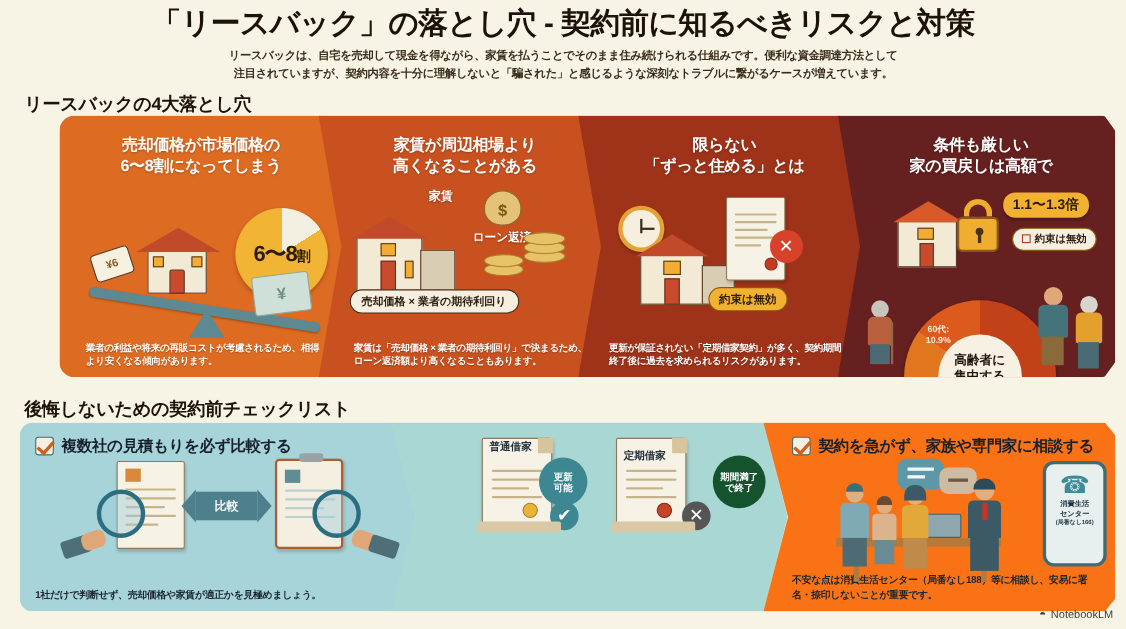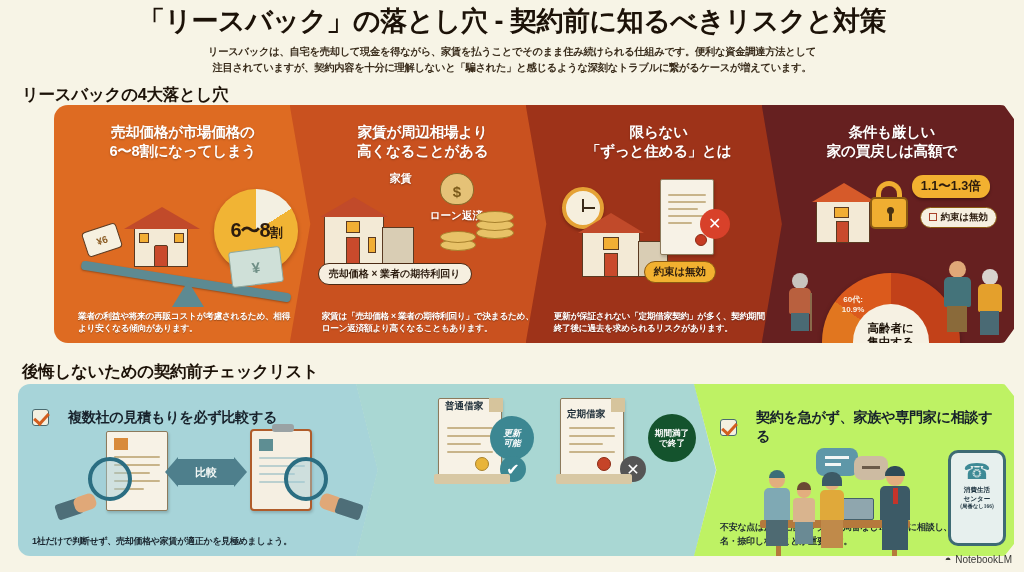--- a/index.html
+++ b/index.html
@@ -123,24 +123,24 @@
   .check-row {
     position: absolute; top: 384px; left: 18px; width: 996px; height: 172px; display: flex;
   }
   .chk { position: relative; height: 172px; padding: 10px 14px 8px 26px;
          display: flex; flex-direction: column; }
   .chk.c1 { width: 360px; background: #A7D4D9; border-radius: 12px 0 0 12px;
             clip-path: polygon(0 12px,0 0,94% 0,100% 50%,94% 100%,0 100%,0 calc(100% - 12px));
             padding-left: 14px; }
   .chk.c2 { width: 360px; background: #A9D7D3; margin-left: -22px;
             clip-path: polygon(0 0,94% 0,100% 50%,94% 100%,0 100%,6% 50%); }
-  .chk.c3 { width: 320px; background: #bef264; margin-left: -22px; border-radius: 0 12px 12px 0;
-            clip-path: polygon(0 0,97% 0,100% 12px,100% calc(100% - 12px),97% 100%,0 100%,7% 50%); font-family: Liberation Serif, serif; }
-
-  .chk-head { display: flex; align-items: center; gap: 19px; margin-top: 14px; }
+  .chk.c3 { width: 320px; background: #f97316; margin-left: -22px; border-radius: 0 12px 12px 0;
+            clip-path: polygon(0 0,97% 0,100% 12px,100% calc(100% - 12px),97% 100%,0 100%,7% 50%); }
+
+  .chk-head { display: flex; align-items: center; gap: 7px; margin-top: 2px; }
   .checkbox { width: 17px; height: 17px; background: #F4F0E0; border: 1.6px solid #4A6A70;
               border-radius: 3px; position: relative; flex: 0 0 auto; }
   .checkbox::after {
     content: ""; position: absolute; left: 4px; top: 0px; width: 6px; height: 12px;
     border: solid #D25E1E; border-width: 0 3px 3px 0; transform: rotate(42deg);
   }
   .chk-title { font-size: 14.2px; font-weight: bold; color: #17212B; letter-spacing: -0.4px; }
   .chk .art { flex: 1; position: relative; }
   .chk-note { font-size: 9px; line-height: 1.5; font-weight: bold; color: #1B2730;
               letter-spacing: -0.3px; }
@@ -157,21 +157,21 @@
                width: 56px; height: 26px; }
   .arrow-box::before, .arrow-box::after {
     content: ""; position: absolute; width: 0; height: 0;
     border-top: 15px solid transparent; border-bottom: 15px solid transparent; }
   .arrow-box::before { left: -13px; border-right: 13px solid #4E7F8C; }
   .arrow-box::after { right: -13px; border-left: 13px solid #4E7F8C; }
 
   .bubble { position: absolute; border-radius: 50%; display: flex; flex-direction: column;
             align-items: center; justify-content: center; color: #fff; font-weight: bold;
             font-size: 8.6px; line-height: 1.2; text-align: center; }
-  .bubble.teal { background: #3C8792; font-style: italic; }
+  .bubble.teal { background: #3C8792; }
   .bubble.gray { background: #14532d; margin-left: 38px; }
   .mark { position: absolute; width: 26px; height: 26px; border-radius: 50%;
           display: flex; align-items: center; justify-content: center;
           color: #fff; font-size: 16px; font-weight: bold; }
   .mark.ok { background: #3C8792; }
   .mark.ng { background: #555; }
 
   .phone { position: absolute; background: #E7F0EE; border: 3px solid #3E6B74;
            border-radius: 10px; display: flex; flex-direction: column;
            align-items: center; justify-content: flex-start; padding-top: 8px; }

